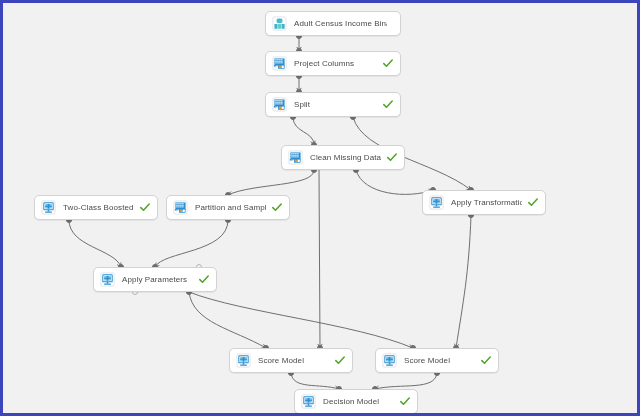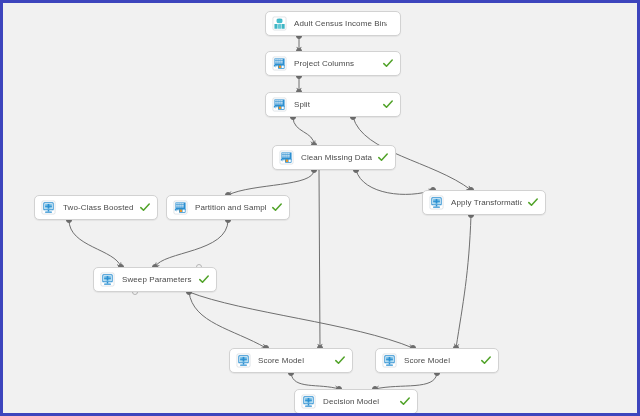--- a/index.html
+++ b/index.html
@@ -207,21 +207,21 @@
             <rect x="6.4" y="9.4" width="7" height="4.2" rx="0.5" fill="#2b8fd1"></rect>
             <rect x="7.2" y="10.2" width="2.4" height="2.6" fill="#e8962a"></rect>
             <rect x="10.2" y="10.2" width="2.4" height="2.6" fill="#ffffff"></rect>
             <path d="M5.6 10.4 L2.4 10.4 M2.4 10.4 L3.4 9.5 M2.4 10.4 L3.4 11.3" stroke="#2b8fd1" stroke-width="0.9" fill="none" stroke-linecap="round"></path>
           </svg>
           <span class="node-label">Split</span>
           <span class="node-status"><svg width="10" height="9" viewBox="0 0 10 9">
               <path d="M0.8 4.6 L3.5 7.3 L9.2 1.0" fill="none" stroke="#51a329" stroke-width="1.5" stroke-linecap="round" stroke-linejoin="round"></path>
             </svg></span>
         </div>
-        <div class="node" style="left: 269px; top: 142px; width: 124px;">
+        <div class="node" style="left: 278px; top: 142px; width: 124px;">
           <svg class="node-icon" viewBox="0 0 16 16">
             <rect x="1" y="1" width="14" height="14" rx="1.5" fill="#ffffff" stroke="#cfd8dc" stroke-width="0.7"></rect>
             <rect x="2.6" y="2.6" width="10.8" height="7.4" fill="#2b8fd1"></rect>
             <g fill="#ffffff">
               <rect x="3.5" y="3.4" width="1.5" height="1.1"></rect>
               <rect x="5.6" y="3.4" width="1.5" height="1.1"></rect>
               <rect x="7.7" y="3.4" width="1.5" height="1.1"></rect>
               <rect x="9.8" y="3.4" width="1.5" height="1.1"></rect>
               <rect x="3.5" y="5.1" width="1.5" height="1.1"></rect>
               <rect x="5.6" y="5.1" width="1.5" height="1.1"></rect>
@@ -303,21 +303,21 @@
         <div class="node" style="left: 90px; top: 264px; width: 124px;">
           <svg class="node-icon" viewBox="0 0 16 16">
             <rect x="1" y="1" width="14" height="14" rx="1.5" fill="#ffffff" stroke="#cfd8dc" stroke-width="0.7"></rect>
             <rect x="3" y="2.9" width="10" height="7.6" rx="0.7" fill="#ffffff" stroke="#2b8fd1" stroke-width="1.1"></rect>
             <rect x="4.4" y="4.2" width="7.2" height="5" fill="#7fc4e8"></rect>
             <rect x="7.1" y="4.2" width="1.8" height="5" fill="#2b8fd1"></rect>
             <rect x="4.4" y="6.1" width="7.2" height="1.2" fill="#2b8fd1"></rect>
             <rect x="7.2" y="10.5" width="1.6" height="1.8" fill="#2b8fd1"></rect>
             <rect x="4.3" y="12.2" width="7.4" height="1.3" rx="0.5" fill="#2b8fd1"></rect>
           </svg>
-          <span class="node-label">Sweep Parameters</span>
+          <span class="node-label">Apply Parameters</span>
           <span class="node-status"><svg width="10" height="9" viewBox="0 0 10 9">
               <path d="M0.8 4.6 L3.5 7.3 L9.2 1.0" fill="none" stroke="#51a329" stroke-width="1.5" stroke-linecap="round" stroke-linejoin="round"></path>
             </svg></span>
         </div>
         <div class="node" style="left: 226px; top: 345px; width: 124px;">
           <svg class="node-icon" viewBox="0 0 16 16">
             <rect x="1" y="1" width="14" height="14" rx="1.5" fill="#ffffff" stroke="#cfd8dc" stroke-width="0.7"></rect>
             <rect x="3" y="2.9" width="10" height="7.6" rx="0.7" fill="#ffffff" stroke="#2b8fd1" stroke-width="1.1"></rect>
             <rect x="4.4" y="4.2" width="7.2" height="5" fill="#7fc4e8"></rect>
             <rect x="7.1" y="4.2" width="1.8" height="5" fill="#2b8fd1"></rect>

